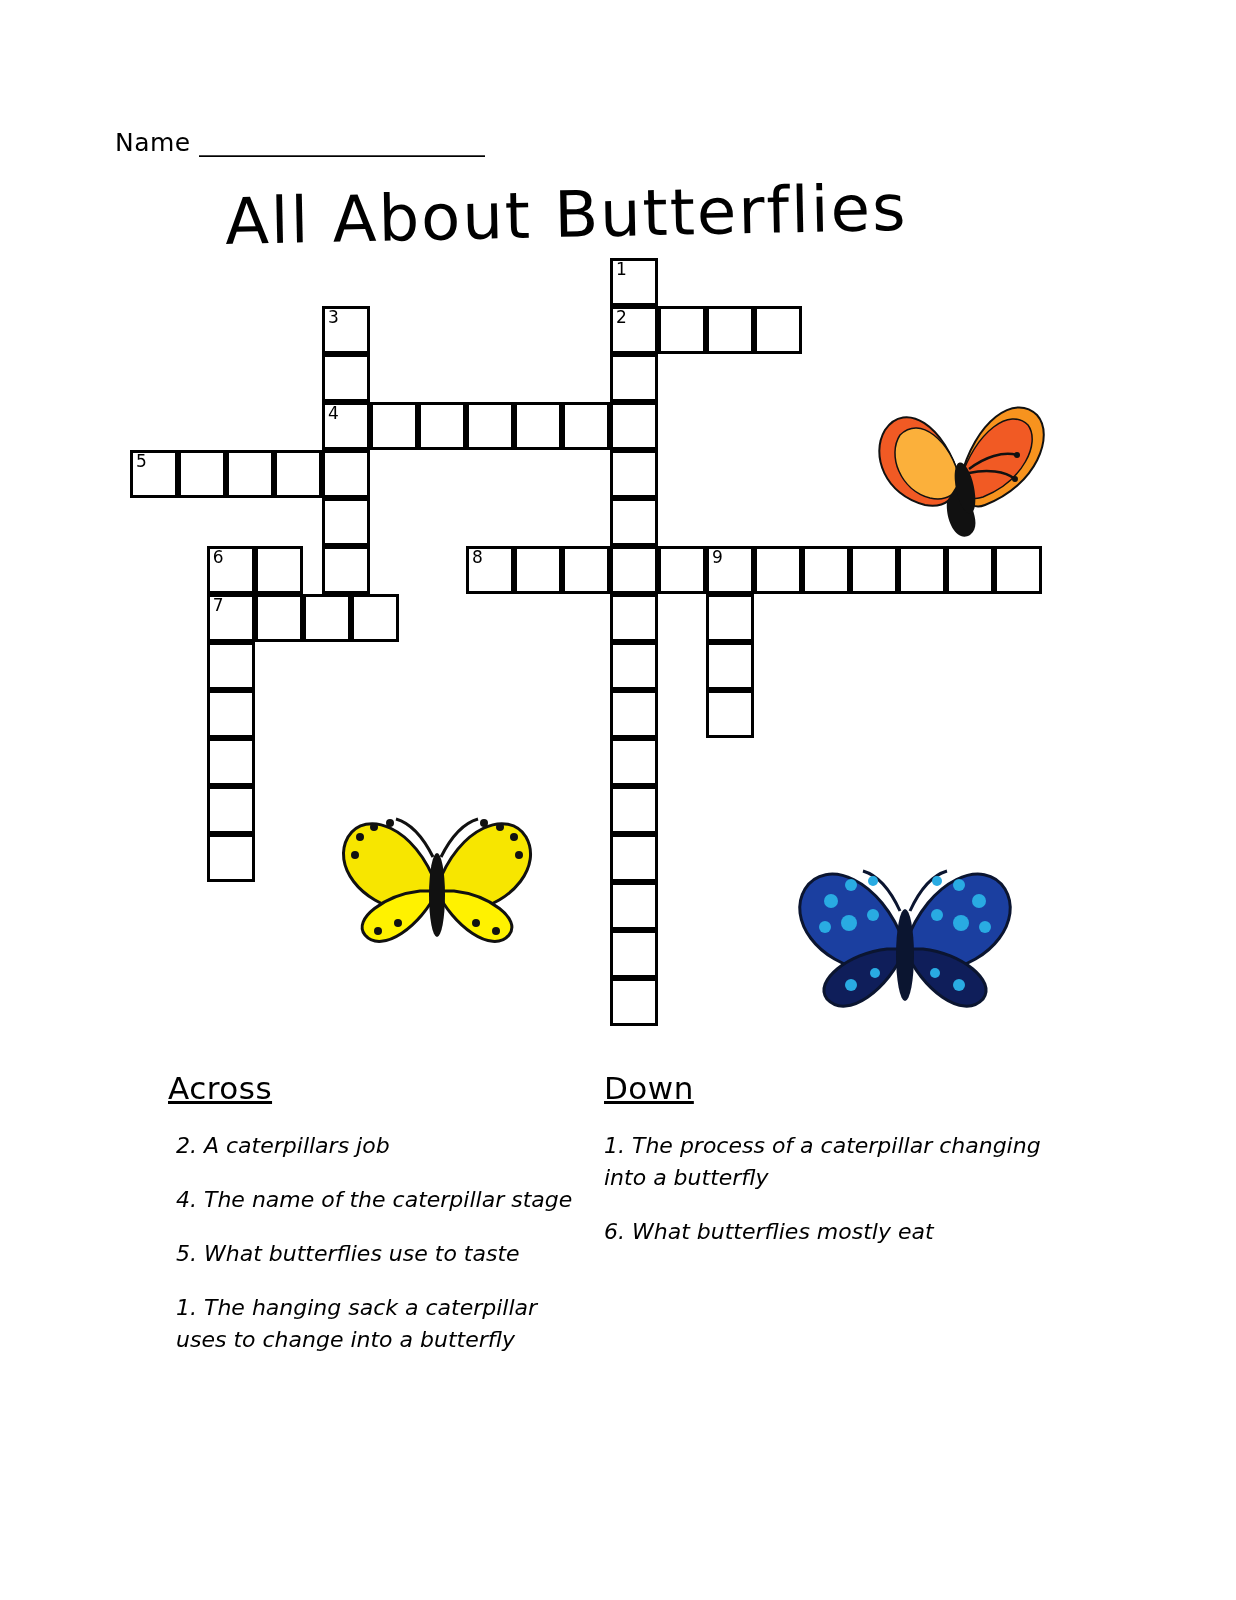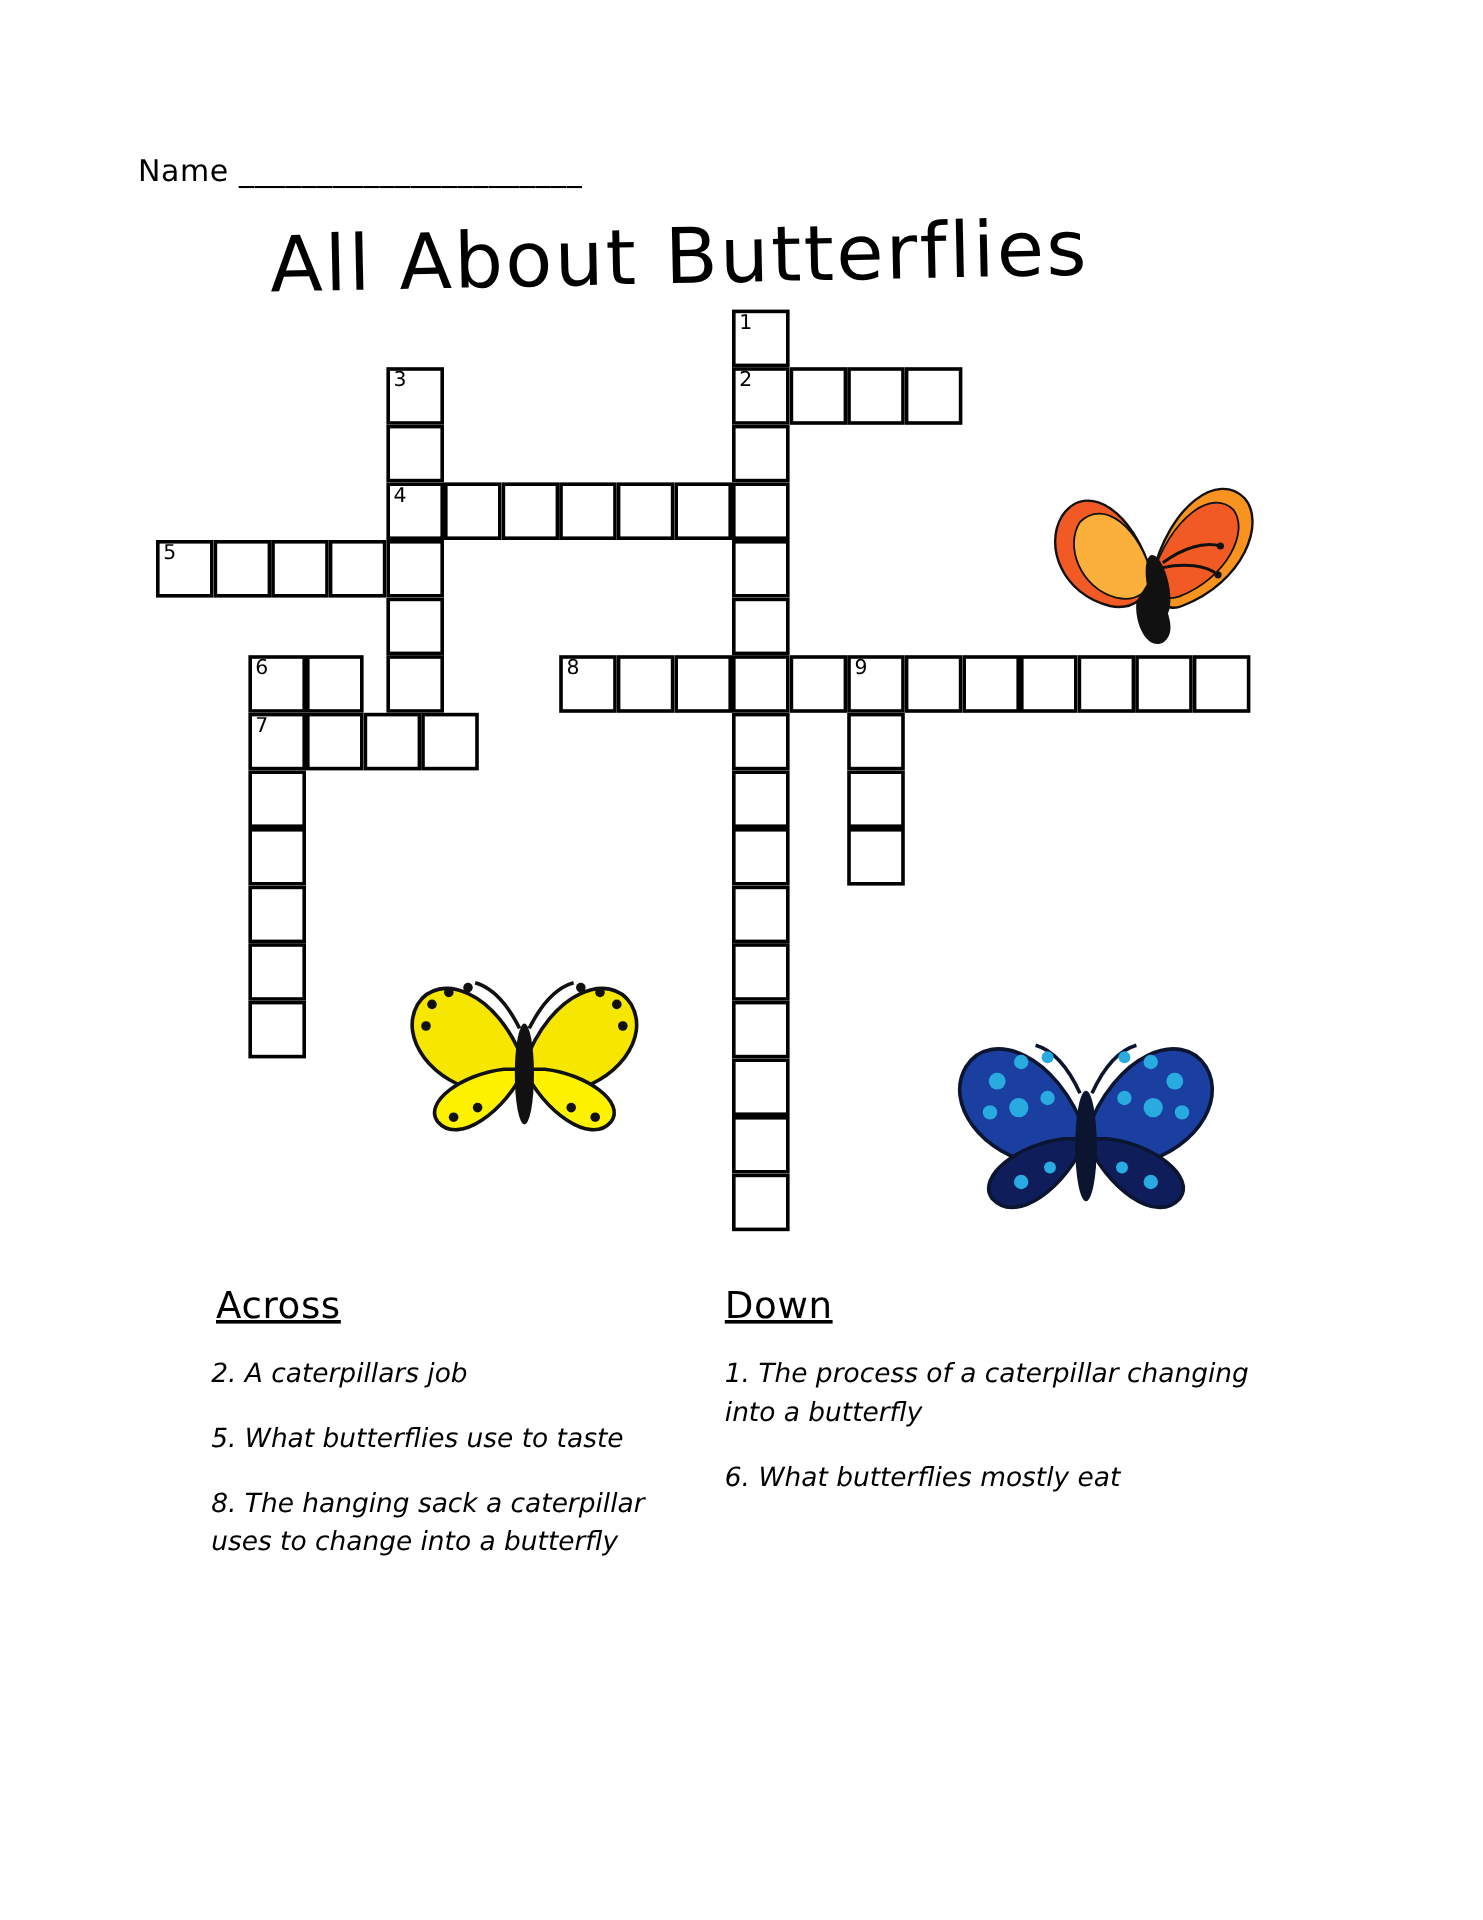--- a/index.html
+++ b/index.html
@@ -235,24 +235,25 @@
       <circle cx="200" cy="82" r="6" fill="#29abe2"></circle>
     <circle cx="176" cy="78" r="8" fill="#29abe2"></circle>
       <circle cx="152" cy="70" r="6" fill="#29abe2"></circle>
     <circle cx="66" cy="140" r="6" fill="#29abe2"></circle>
       <circle cx="90" cy="128" r="5" fill="#29abe2"></circle>
     <circle cx="174" cy="140" r="6" fill="#29abe2"></circle>
       <circle cx="150" cy="128" r="5" fill="#29abe2"></circle>
   </g>
 </svg>
 
-<div class="clue-head" style="left:180px; top:1070px;">Across</div>
+<div class="clue-head" style="left:168px; top:1070px;">Across</div>
 <div class="clue-col" id="across-col" style="left:176px; top:1130px; width:400px;">
     <div class="clue">2. A caterpillars job</div>
+    <div class="clue">4. The name of the caterpillar stage</div>
     <div class="clue">5. What butterflies use to taste</div>
-    <div class="clue">8. The hanging sack a caterpillar uses to change into a butterfly</div>
+    <div class="clue">1. The hanging sack a caterpillar uses to change into a butterfly</div>
   </div>
 
 <div class="clue-head" style="left:604px; top:1070px;">Down</div>
 <div class="clue-col" id="down-col" style="left:604px; top:1130px; width:450px;">
     <div class="clue">1. The process of a caterpillar changing into a butterfly</div>
     <div class="clue">6. What butterflies mostly eat</div>
   </div>
 
 </body></html>

